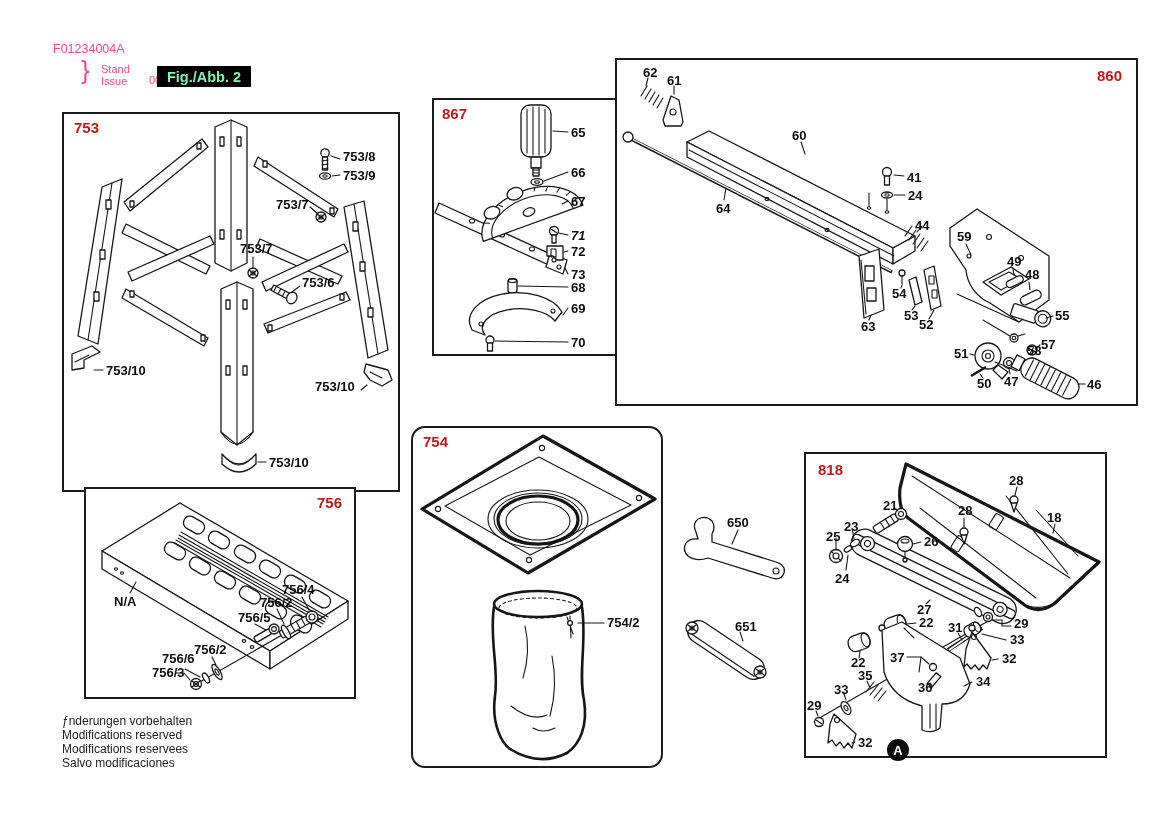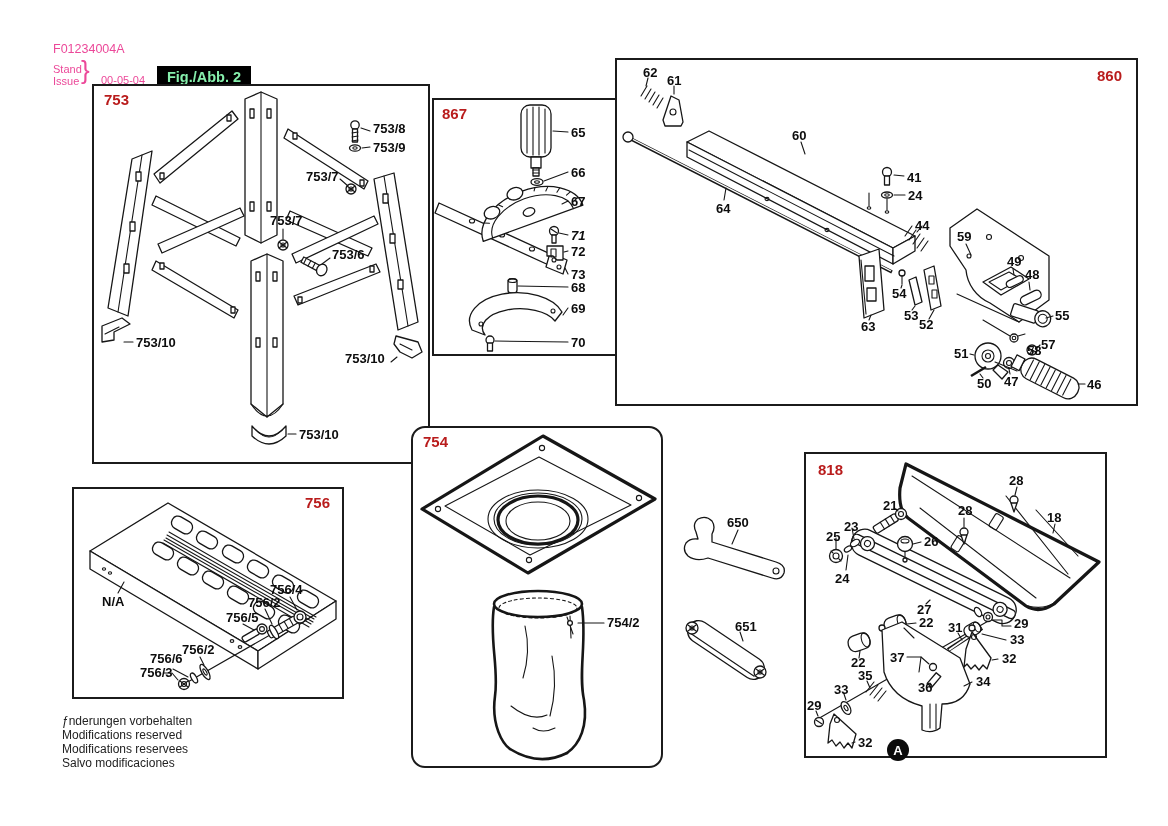--- a/index.html
+++ b/index.html
@@ -3,21 +3,21 @@
 <meta charset="utf-8">
 <style>
   html,body{margin:0;padding:0;background:#e8e8e8;}
   #page{position:relative;width:1168px;height:826px;background:#ffffff;overflow:hidden;
         font-family:"Liberation Sans", sans-serif;color:#111;}
   .box{position:absolute;border:2px solid #1b1b1b;background:#fff;box-sizing:border-box;}
   .box svg{position:absolute;left:0;top:0;width:100%;height:100%;}
   .pl{position:absolute;font:700 13px/13px "Liberation Sans",sans-serif;color:#0d0d0d;white-space:nowrap;}
   .bid{position:absolute;font:700 15px/15px "Liberation Sans",sans-serif;color:#b91c1c;}
   .hdr{position:absolute;font:12.5px/14px "Liberation Sans",sans-serif;color:#ec4899;}
-  .small{font:11px/12px "Liberation Sans",sans-serif;}
+  .small{font:11px/12px "Liberation Sans",sans-serif;margin-left:48px;}
   .figbox{position:absolute;left:157px;top:66px;width:94px;height:21px;background:#000;color:#86efac;
           display:flex;align-items:center;justify-content:center;font:700 14.5px "Liberation Sans",sans-serif;}
   .ft{position:absolute;left:62px;font:12px/14px "Liberation Sans",sans-serif;color:#222;}
   .amark{position:absolute;width:22px;height:22px;background:#0b0b0b;border-radius:50%;color:#fff;
          display:flex;align-items:center;justify-content:center;font:700 13px "Liberation Sans",sans-serif;}
   svg .s{fill:#fff;stroke:#161616;stroke-width:1.3;stroke-linejoin:round;stroke-linecap:round;}
   svg .n{fill:none;stroke:#161616;stroke-width:1.1;stroke-linejoin:round;stroke-linecap:round;}
   svg .t{stroke-width:3.2;}
   svg .t2{stroke-width:2.6;}
 </style>
@@ -26,21 +26,21 @@
 
 <div id="page">
 
   <div class="hdr" style="left:53px;top:42px;">F01234004A</div>
   <div class="hdr small" style="left:53px;top:63px;">Stand</div>
   <div class="hdr small" style="left:53px;top:75px;">Issue</div>
   <div class="hdr" style="left:81px;top:57px;font-size:26px;line-height:26px;">}</div>
   <div class="hdr small" style="left:101px;top:74px;">00-05-04</div>
   <div class="figbox">Fig./Abb. 2</div>
 
-  <div class="box" style="left:62px;top:84px;width:338px;height:380px;margin-left:30px;">
+  <div class="box" style="left:62px;top:112px;width:338px;height:380px;">
     <svg viewBox="0 0 334 376">
 
       <polygon class="s" points="151,13 167,6 183,13 183,149 167,157 151,149"></polygon>
       <line class="n" x1="167" y1="6" x2="167" y2="157"></line>
       <rect class="s" x="156" y="23" width="4" height="9"></rect>
         <rect class="s" x="173" y="23" width="4" height="9"></rect>
       <rect class="s" x="156" y="116" width="4" height="9"></rect>
         <rect class="s" x="173" y="116" width="4" height="9"></rect>
 
       <polygon class="s" points="38,73 58,65 34,230 14,222"></polygon>
@@ -379,21 +379,21 @@
       <path class="n" d="M120,300 Q130,306 142,300"></path>
       <line class="n" x1="154" y1="189" x2="160" y2="206"></line>
         <line class="n" x1="157" y1="188" x2="158" y2="210"></line>
       <circle class="s" cx="157" cy="195" r="2.4"></circle>
       <line class="n" x1="165" y1="195" x2="191" y2="195"></line>
     </svg>
     <div class="bid" style="left:10px;top:6px;">754</div>
     <div class="pl" style="left:194px;top:188px;">754/2</div>
   </div>
 
-  <div class="box" style="left:72px;top:487px;width:272px;height:212px;">
+  <div class="box" style="left:84px;top:487px;width:272px;height:212px;">
     <svg viewBox="0 0 268 208">
       <polygon class="s" points="16,62 94,14 262,112 184,162" stroke-width="1.6"></polygon>
       <polygon class="s" points="16,62 184,162 184,180 16,80" stroke-width="1.6"></polygon>
       <polygon class="s" points="184,162 262,112 262,130 184,180" stroke-width="1.6"></polygon>
 
       <line class="n" x1="95" y1="43" x2="242" y2="128"></line>
         <line class="n" x1="93" y1="46" x2="240" y2="130"></line>
       <line class="n" x1="92" y1="49" x2="239" y2="133"></line>
         <line class="n" x1="90" y1="51" x2="237" y2="135"></line>
       <line class="n" x1="89" y1="54" x2="235" y2="138"></line>

